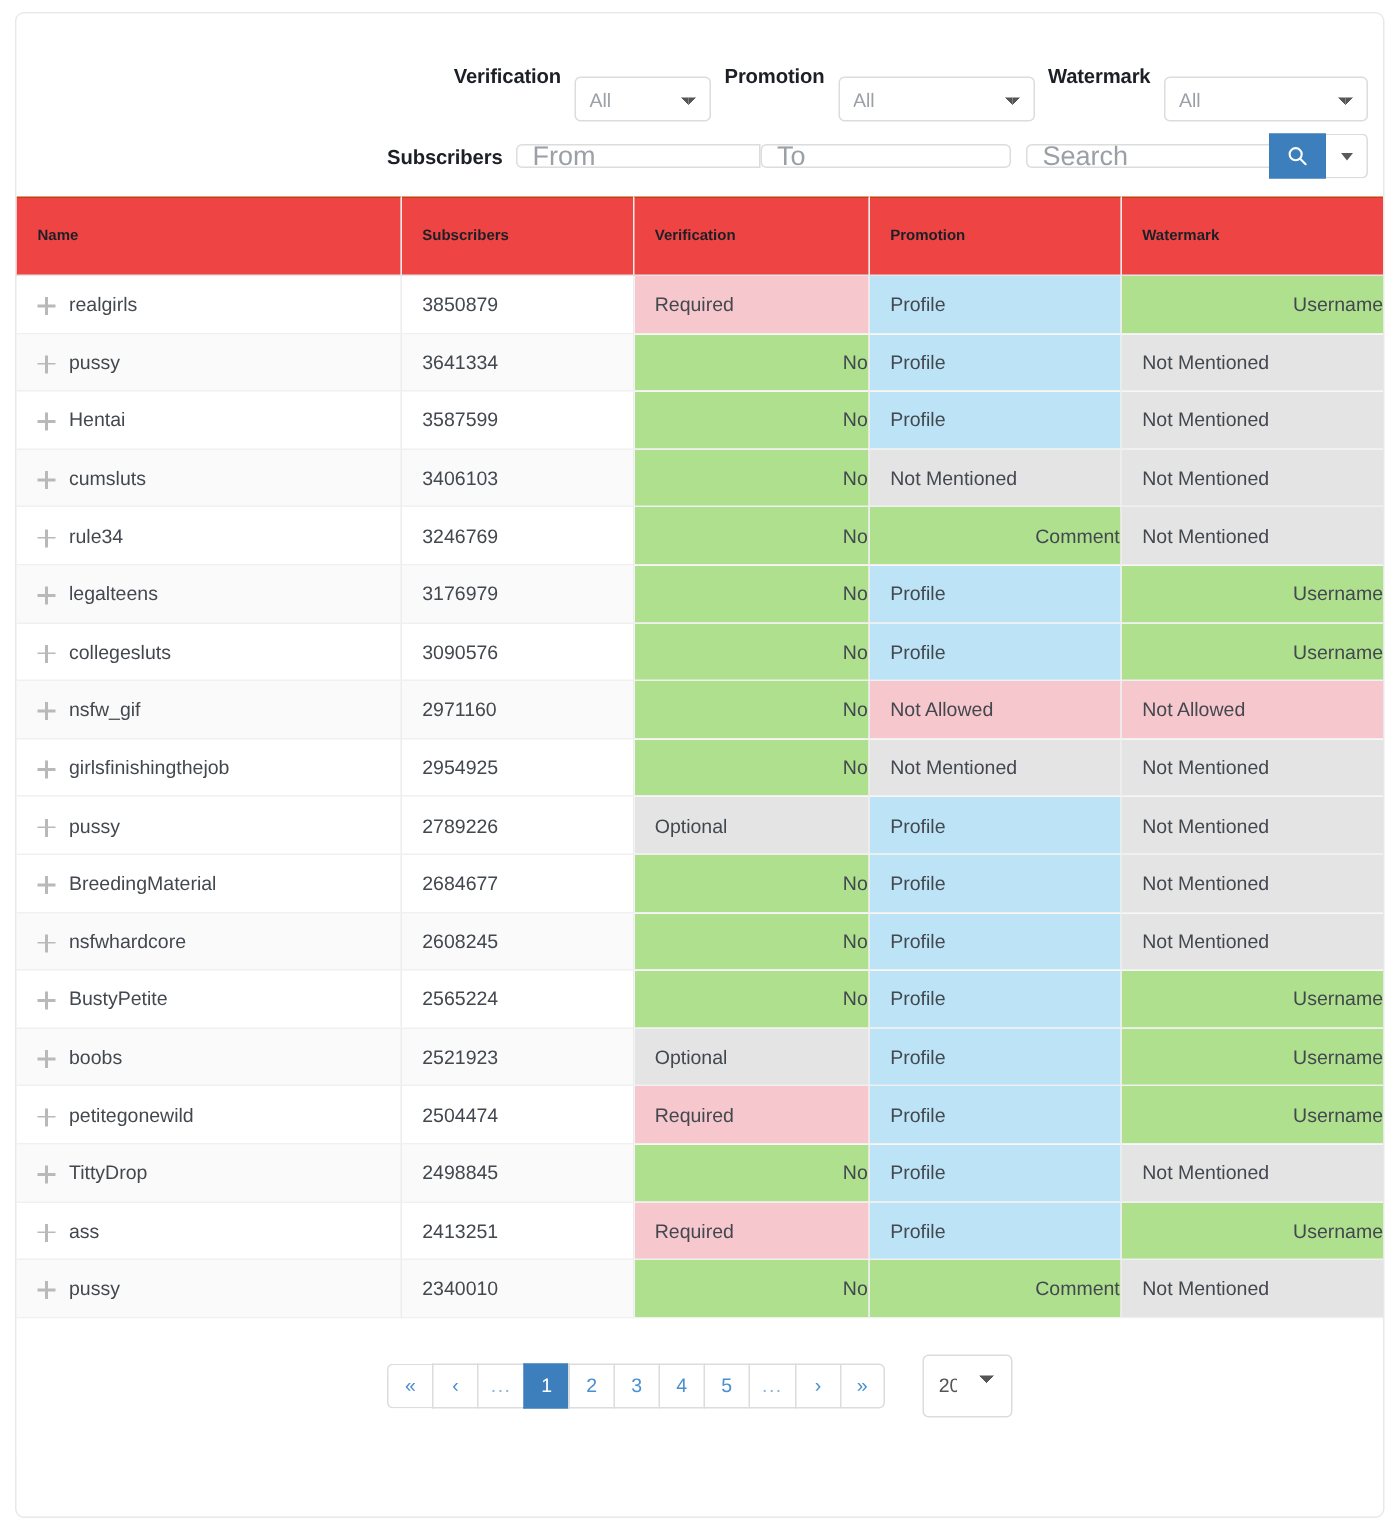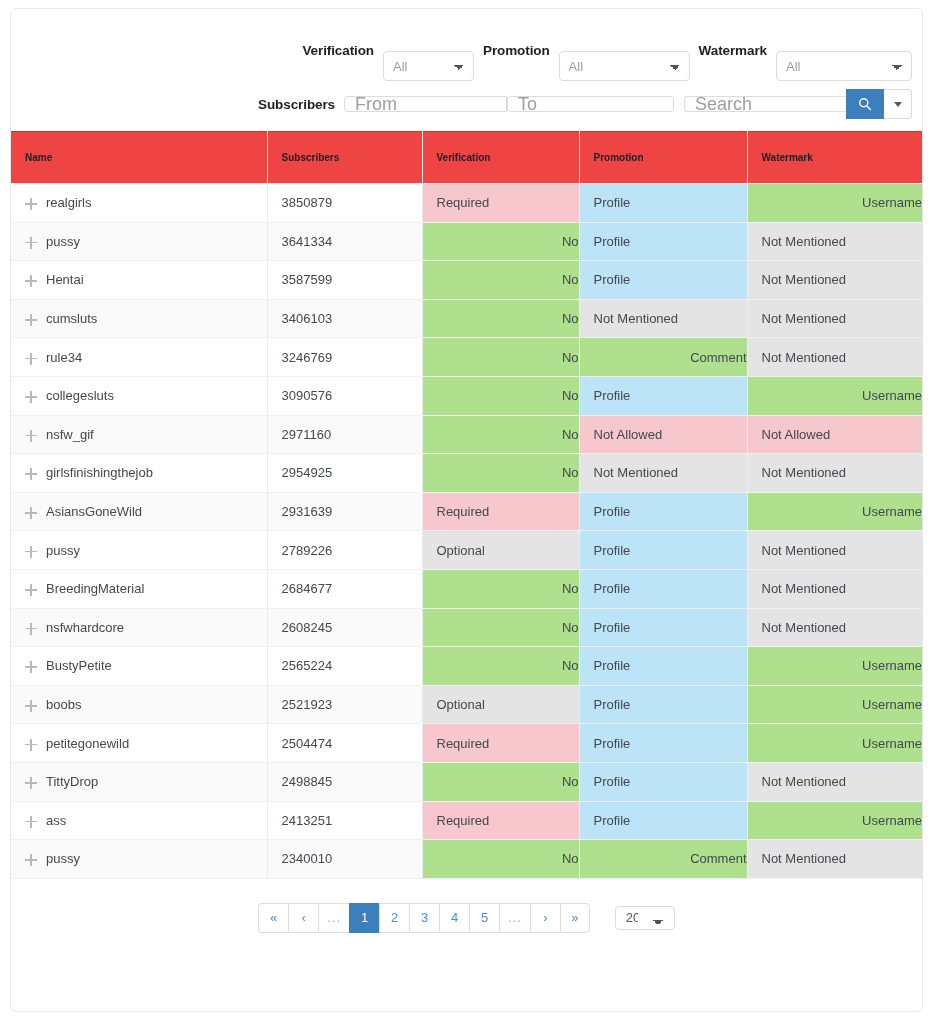--- a/index.html
+++ b/index.html
@@ -209,21 +209,21 @@
     background: #3d7ebc;
     border-color: #3d7ebc;
     color: #ffffff;
   }
   .pg.dots { color: #8fb4d8; cursor: default; letter-spacing: 1px; }
   select.page-size {
     -webkit-appearance: none;
     appearance: none;
     margin-left: 25px;
     width: 60px;
-    height: 24px;
+    height: 42px;
     border: 1px solid #dcdcdc;
     border-radius: 4px;
     background-color: #ffffff;
     background-image:
       linear-gradient(45deg, transparent 50%, #555 50%),
       linear-gradient(135deg, #555 50%, transparent 50%);
     background-position:
       calc(100% - 16px) 13px,
       calc(100% - 11px) 13px;
     background-size: 5px 5px, 5px 5px;
@@ -347,20 +347,32 @@
               <div class="name-wrap">
                 <span class="plus-icon"></span>
                 <span class="name-text">rule34</span>
               </div>
             </td>
             <td class="plain">3246769</td>
             <td class="c-green">No</td>
             <td class="c-green">Comment</td>
             <td class="c-grey">Not Mentioned</td>
           </tr>
+          <tr class="even">
+            <td class="plain name-cell">
+              <div class="name-wrap">
+                <span class="plus-icon"></span>
+                <span class="name-text">legalteens</span>
+              </div>
+            </td>
+            <td class="plain">3176979</td>
+            <td class="c-green">No</td>
+            <td class="c-blue">Profile</td>
+            <td class="c-green">Username</td>
+          </tr>
           <tr class="odd">
             <td class="plain name-cell">
               <div class="name-wrap">
                 <span class="plus-icon"></span>
                 <span class="name-text">collegesluts</span>
               </div>
             </td>
             <td class="plain">3090576</td>
             <td class="c-green">No</td>
             <td class="c-blue">Profile</td>
@@ -382,32 +394,20 @@
             <td class="plain name-cell">
               <div class="name-wrap">
                 <span class="plus-icon"></span>
                 <span class="name-text">girlsfinishingthejob</span>
               </div>
             </td>
             <td class="plain">2954925</td>
             <td class="c-green">No</td>
             <td class="c-grey">Not Mentioned</td>
             <td class="c-grey">Not Mentioned</td>
-          </tr>
-          <tr class="even">
-            <td class="plain name-cell">
-              <div class="name-wrap">
-                <span class="plus-icon"></span>
-                <span class="name-text">AsiansGoneWild</span>
-              </div>
-            </td>
-            <td class="plain">2931639</td>
-            <td class="c-red">Required</td>
-            <td class="c-blue">Profile</td>
-            <td class="c-green">Username</td>
           </tr>
           <tr class="odd">
             <td class="plain name-cell">
               <div class="name-wrap">
                 <span class="plus-icon"></span>
                 <span class="name-text">pussy</span>
               </div>
             </td>
             <td class="plain">2789226</td>
             <td class="c-grey">Optional</td>

